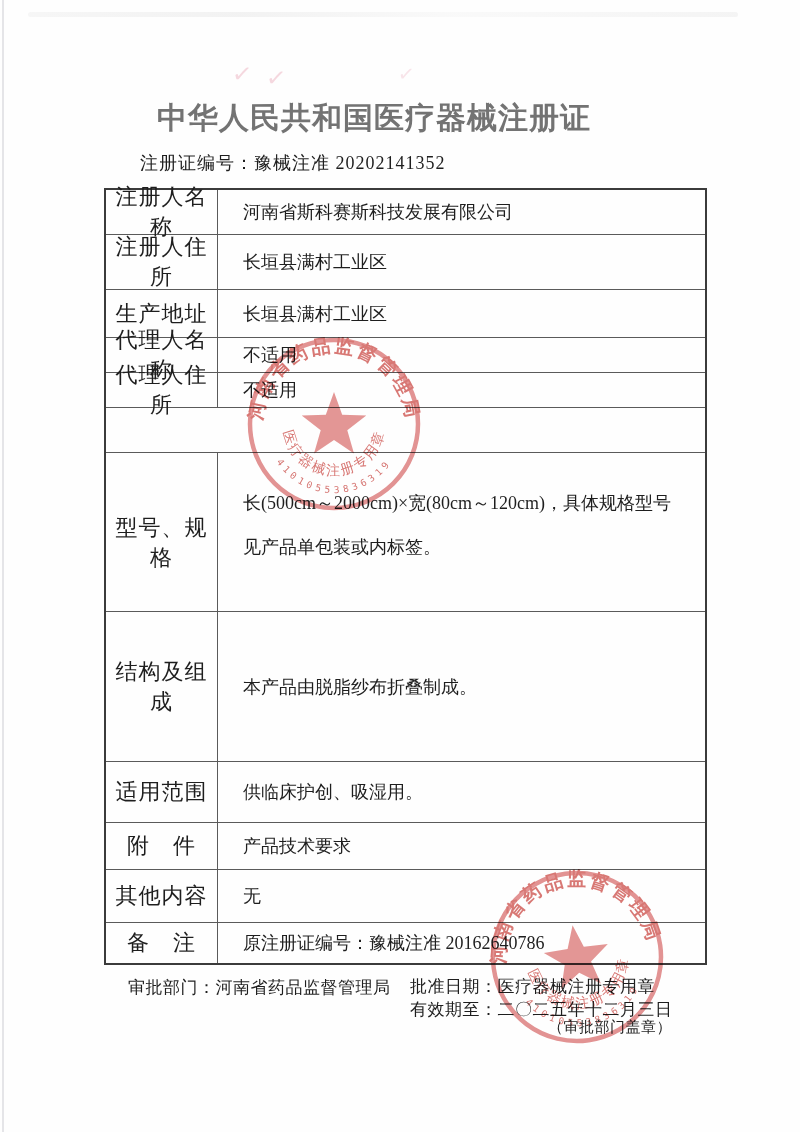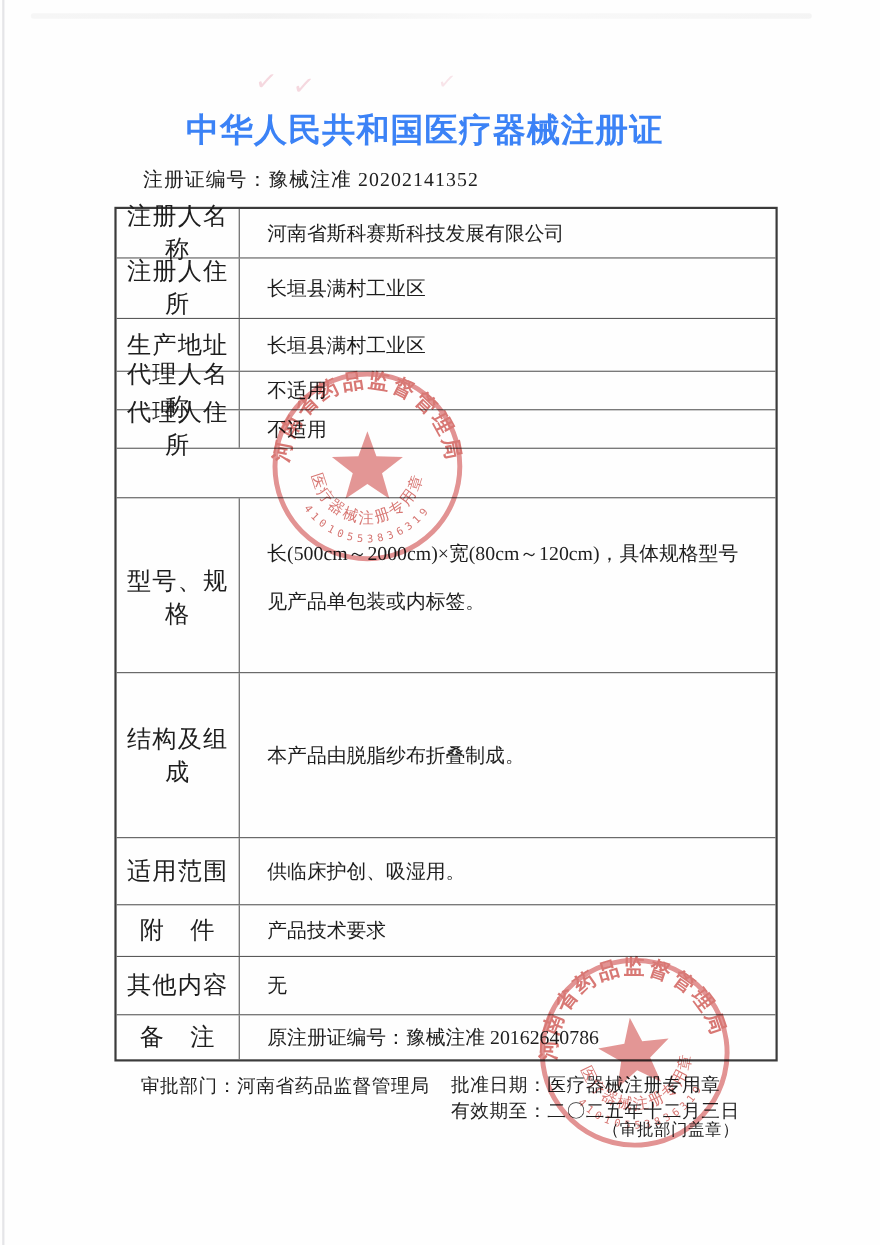--- a/index.html
+++ b/index.html
@@ -9,24 +9,24 @@
     color:#1e1e1e; position:relative; overflow:hidden;
   }
   .page { position:absolute; inset:0; background:#fefefe; }
 
   .scan-edge { position:absolute; left:2px; top:0; width:2px; height:1132px;
     background:#dfdfe2; opacity:.8; }
   .scan-streak { position:absolute; left:28px; top:12px; width:710px; height:5px;
     background:linear-gradient(90deg, #f2f2f2, #ececec 30%, #f7f7f7 60%, #efefef);
     opacity:.65; border-radius:3px; }
 
-  .title { position:absolute; left:16px; top:98px; width:740px; text-align:center;
-    font-size:30px; font-weight:bold; letter-spacing:1px; color:#3b82f6; }
+  .title { position:absolute; left:4px; top:98px; width:740px; text-align:center;
+    font-size:30px; font-weight:bold; letter-spacing:1px; color:#737373; }
 
-  .regline { position:absolute; left:130px; top:151px; font-size:18px; letter-spacing:1px; }
+  .regline { position:absolute; left:140px; top:151px; font-size:18px; letter-spacing:1px; }
 
   .cert-table { position:absolute; left:104px; top:188px; width:599px;
     border:2px solid #3b3b3b; background:transparent; }
   .trow { display:flex; border-bottom:1px solid #5a5a5a; box-sizing:border-box; }
   .trow:last-child { border-bottom:none; }
   .tl { width:112px; min-width:112px; border-right:1px solid #5a5a5a;
     display:flex; align-items:center; justify-content:center;
     font-size:22px; letter-spacing:1px; text-align:center; box-sizing:border-box; }
   .tv { flex:1; display:flex; align-items:center; padding-left:25px;
     font-size:18px; box-sizing:border-box; }

